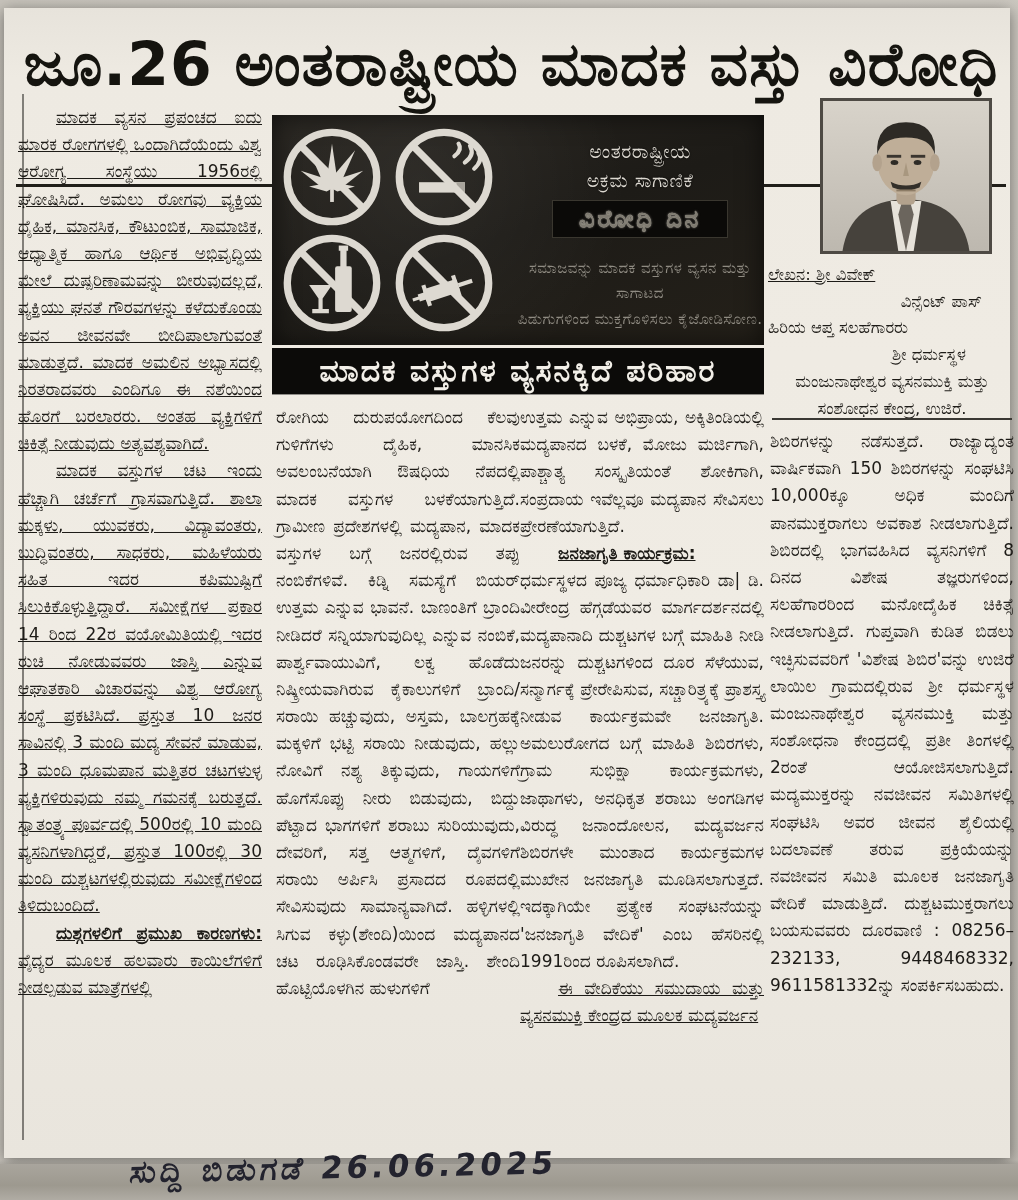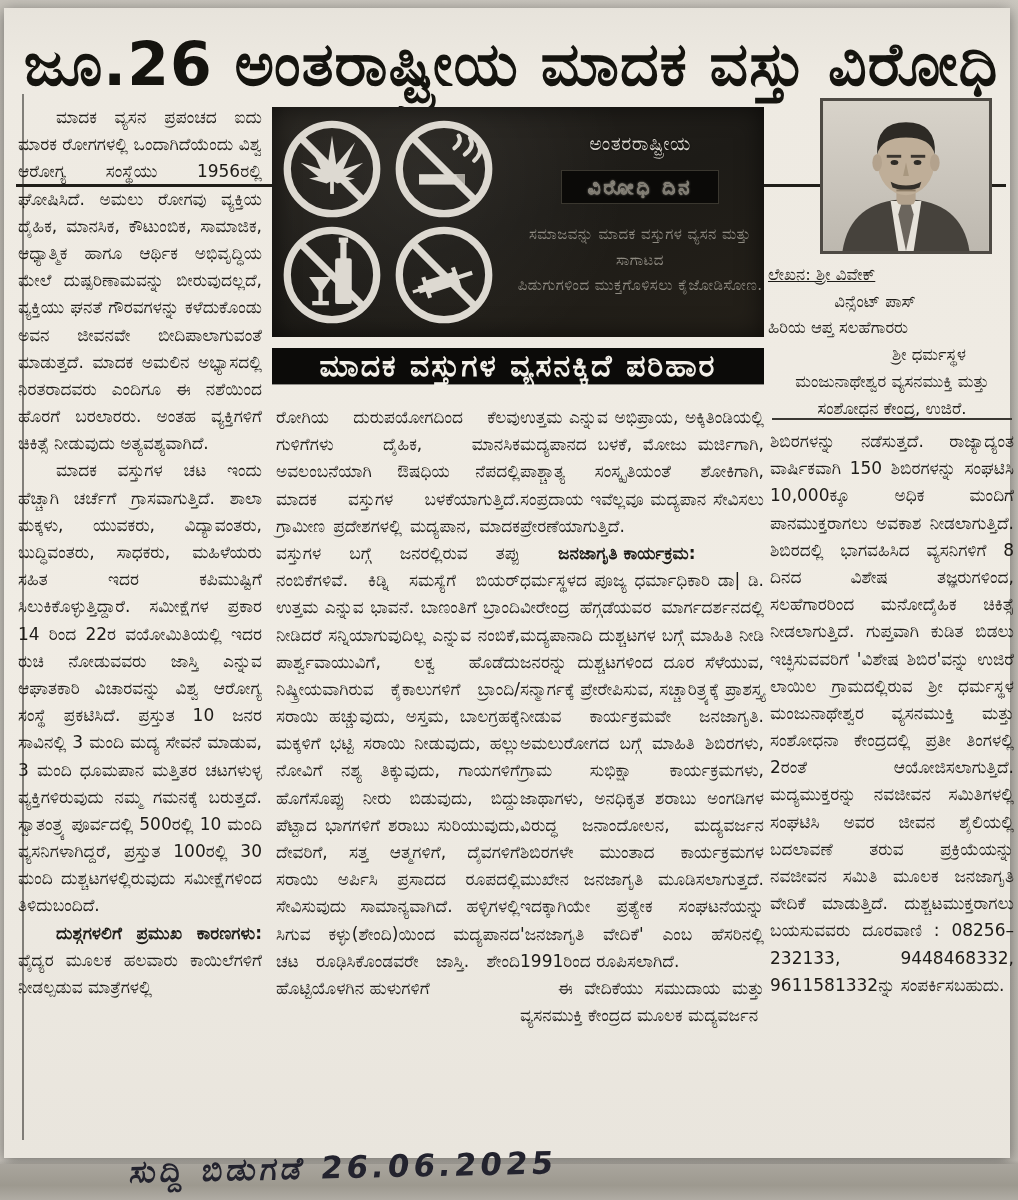--- a/index.html
+++ b/index.html
@@ -29,56 +29,56 @@
     border-bottom:3px solid #201e19;padding-bottom:12px;
   }
 
   
   .col{
     position:absolute;width:244px;
     font-size:17px;line-height:1.6;color:#1d1b17;text-align:justify;
     font-family:"DejaVu Sans","Liberation Sans",sans-serif;
   }
   .col p{margin:0;}
-  .col p.indent{text-indent:38px;}
+  .col p.indent{text-indent:38px;text-decoration:underline;}
   .col .lead{font-weight:bold;}
   #col1{left:14px;top:96px;height:1056px;}
   #col2{left:272px;top:396px;height:756px;}
   #col3{left:516px;top:396px;height:756px;}
   #col4{left:766px;top:420px;height:732px;}
 
   
   .banner{
-    position:absolute;left:268px;top:99px;width:492px;height:230px;
+    position:absolute;left:268px;top:107px;width:492px;height:230px;
     background:
       radial-gradient(circle at 30% 30%,rgba(255,255,255,.06),rgba(0,0,0,0) 55%),
       linear-gradient(160deg,#27241f 0%,#1d1b17 50%,#242019 100%);
     box-shadow:inset 0 0 26px rgba(0,0,0,.6);
     display:flex;
     gap:8px;
   }
   .icons-grid{
     width:228px;height:210px;margin:10px 0 0 8px;
     display:grid;grid-template-columns:104px 104px;grid-template-rows:104px 104px;gap:2px 8px;
   }
   .icons-grid svg{width:100%;height:100%;}
   .banner-right{flex:1;color:#d9d5cd;text-align:center;padding-top:22px;
     font-family:"DejaVu Sans","Liberation Sans",sans-serif;}
   .banner-title{font-size:19px;line-height:1.55;letter-spacing:.5px;color:#dcd8d0;text-shadow:0 0 2px rgba(0,0,0,.8);}
   .day-pill{
-    display:inline-block;margin-top:12px;padding:4px 26px;
-    background:#0b0a08;color:#7e7a70;font-size:20px;font-weight:bold;letter-spacing:3px;
+    display:inline-block;margin-top:4px;padding:4px 26px;
+    background:#0b0a08;color:#7e7a70;font-size:24px;font-weight:bold;letter-spacing:3px;
     text-shadow:0 0 1px #cfcabf, 0 0 3px rgba(210,205,195,.4);
     border:1px solid #3a372f;
   }
   .banner-tagline{margin-top:18px;font-size:15px;line-height:1.7;color:#8f8b82;letter-spacing:.4px;}
 
   
   .subhead-bar{
-    position:absolute;left:268px;top:340px;width:492px;height:36px;
+    position:absolute;left:268px;top:340px;width:492px;height:46px;
     background:#0c0b09;color:#f2efe8;
     display:flex;align-items:center;justify-content:center;
     font-size:30px;font-weight:bold;letter-spacing:2px;
     font-family:"DejaVu Sans","Liberation Sans",sans-serif;
     box-shadow:0 1px 0 rgba(0,0,0,.4);
   }
 
   
   .photo-frame{
     position:absolute;left:816px;top:90px;width:172px;height:156px;
@@ -169,20 +169,21 @@
           <rect x="30" y="46" width="4" height="21"></rect>
           <rect x="60" y="46" width="4" height="21"></rect>
         </g>
         <circle cx="50" cy="50" r="43" fill="none" stroke="#ddd9d1" stroke-width="7"></circle>
         <line x1="20" y1="20" x2="80" y2="80" stroke="#ddd9d1" stroke-width="7"></line>
       </svg>
     </div>
     <div class="banner-right">
       <div class="banner-title">
         <div>ಅಂತರರಾಷ್ಟ್ರೀಯ</div>
+        <div>ಅಕ್ರಮ ಸಾಗಾಣಿಕೆ</div>
       </div>
       <div class="day-pill">ವಿರೋಧಿ ದಿನ</div>
       <div class="banner-tagline">
         <div>ಸಮಾಜವನ್ನು ಮಾದಕ ವಸ್ತುಗಳ ವ್ಯಸನ ಮತ್ತು ಸಾಗಾಟದ</div>
         <div>ಪಿಡುಗುಗಳಿಂದ ಮುಕ್ತಗೊಳಿಸಲು ಕೈಜೋಡಿಸೋಣ.</div>
       </div>
     </div>
   </div>
 
   <div class="subhead-bar">ಮಾದಕ ವಸ್ತುಗಳ ವ್ಯಸನಕ್ಕಿದೆ ಪರಿಹಾರ</div>
@@ -229,21 +230,21 @@
 
       <path d="M86 64 l-3 14 h6 z" fill="#a8977f"></path>
 
       <path d="M70 84 q16 8 32 0 l-2 6 q-14 6 -28 0 z" fill="#332f29"></path>
 
       <rect x="76" y="92" width="20" height="2" fill="#8d7c66"></rect>
     </svg>
   </div>
   <div class="author-block">
     <div style="text-align:left;padding-right:8px;text-decoration:underline;">ಲೇಖನ: ಶ್ರೀ ವಿವೇಕ್</div>
-    <div style="padding-right:34px;">ವಿನ್ಸೆಂಟ್ ಪಾಸ್</div>
+    <div style="text-align:right;padding-right:34px;">ವಿನ್ಸೆಂಟ್ ಪಾಸ್</div>
     <div style="text-align:left;padding-right:4px;">ಹಿರಿಯ ಆಪ್ತ ಸಲಹೆಗಾರರು</div>
     <div style="text-align:right;padding-right:50px;">ಶ್ರೀ ಧರ್ಮಸ್ಥಳ</div>
     <div>ಮಂಜುನಾಥೇಶ್ವರ ವ್ಯಸನಮುಕ್ತಿ ಮತ್ತು</div>
     <div>ಸಂಶೋಧನ ಕೇಂದ್ರ, ಉಜಿರೆ.</div>
   </div>
   <div class="author-rule"></div>
 
   <div class="col" id="col4">
     <p>ಶಿಬಿರಗಳನ್ನು ನಡೆಸುತ್ತದೆ. ರಾಜ್ಯಾದ್ಯಂತ ವಾರ್ಷಿಕವಾಗಿ 150 ಶಿಬಿರಗಳನ್ನು ಸಂಘಟಿಸಿ 10,000ಕ್ಕೂ ಅಧಿಕ ಮಂದಿಗೆ ಪಾನಮುಕ್ತರಾಗಲು ಅವಕಾಶ ನೀಡಲಾಗುತ್ತಿದೆ. ಶಿಬಿರದಲ್ಲಿ ಭಾಗವಹಿಸಿದ ವ್ಯಸನಿಗಳಿಗೆ 8 ದಿನದ ವಿಶೇಷ ತಜ್ಞರುಗಳಿಂದ, ಸಲಹೆಗಾರರಿಂದ ಮನೋದೈಹಿಕ ಚಿಕಿತ್ಸೆ ನೀಡಲಾಗುತ್ತಿದೆ. ಗುಪ್ತವಾಗಿ ಕುಡಿತ ಬಿಡಲು ಇಚ್ಛಿಸುವವರಿಗೆ 'ವಿಶೇಷ ಶಿಬಿರ'ವನ್ನು ಉಜಿರೆ ಲಾಯಿಲ ಗ್ರಾಮದಲ್ಲಿರುವ ಶ್ರೀ ಧರ್ಮಸ್ಥಳ ಮಂಜುನಾಥೇಶ್ವರ ವ್ಯಸನಮುಕ್ತಿ ಮತ್ತು ಸಂಶೋಧನಾ ಕೇಂದ್ರದಲ್ಲಿ ಪ್ರತೀ ತಿಂಗಳಲ್ಲಿ 2ರಂತೆ ಆಯೋಜಿಸಲಾಗುತ್ತಿದೆ. ಮದ್ಯಮುಕ್ತರನ್ನು ನವಜೀವನ ಸಮಿತಿಗಳಲ್ಲಿ ಸಂಘಟಿಸಿ ಅವರ ಜೀವನ ಶೈಲಿಯಲ್ಲಿ ಬದಲಾವಣೆ ತರುವ ಪ್ರಕ್ರಿಯೆಯನ್ನು ನವಜೀವನ ಸಮಿತಿ ಮೂಲಕ ಜನಜಾಗೃತಿ ವೇದಿಕೆ ಮಾಡುತ್ತಿದೆ. ದುಶ್ಚಟಮುಕ್ತರಾಗಲು ಬಯಸುವವರು ದೂರವಾಣಿ : 08256–232133, 9448468332, 9611581332ನ್ನು ಸಂಪರ್ಕಿಸಬಹುದು.</p>
   </div>

